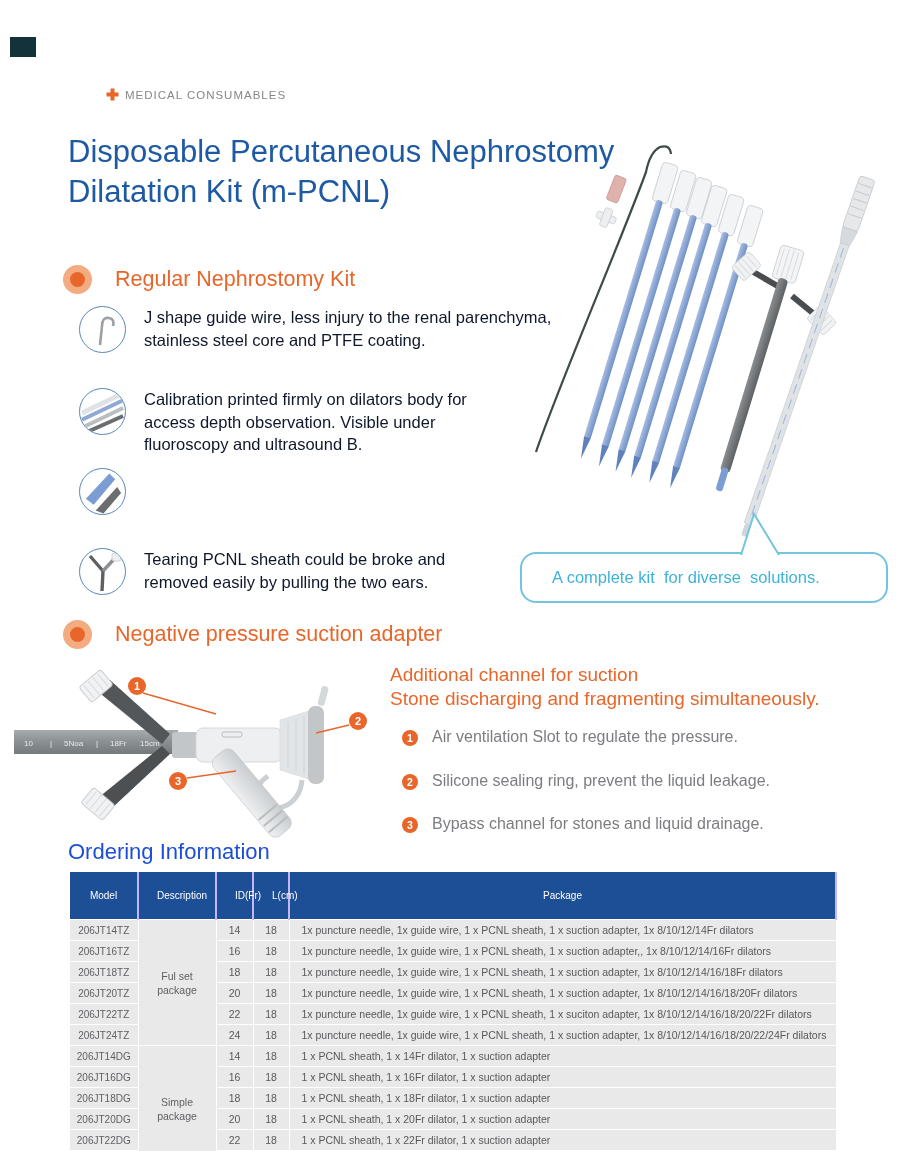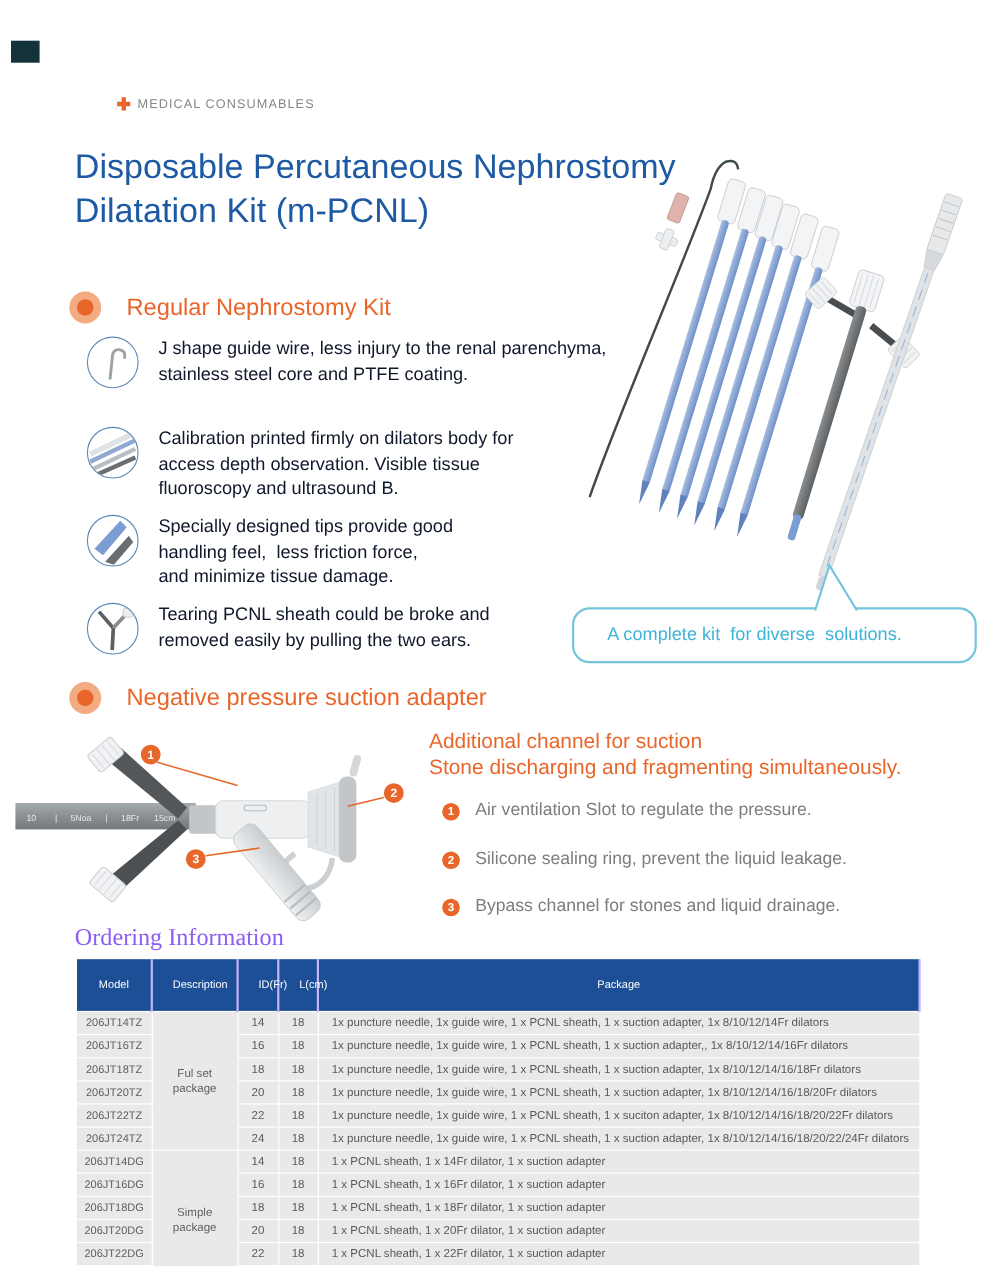--- a/index.html
+++ b/index.html
@@ -30,21 +30,21 @@
   .callout-text{padding-left:30px;font-size:16.5px;color:#3eb3d8;white-space:pre-wrap;}
   .callout-tail{position:absolute;left:727px;top:510px;z-index:2;}
 
   .sub-head{position:absolute;left:390px;top:663px;font-size:19px;line-height:24px;color:#e8662a;}
 
   .num-item{position:absolute;left:402px;display:flex;align-items:flex-start;}
   .num-badge{width:16px;height:16px;border-radius:50%;background:#e8662a;color:#fff;font-size:10.5px;
              font-weight:bold;text-align:center;line-height:16px;flex:0 0 auto;margin-top:2px;}
   .num-text{margin-left:14px;font-size:16px;color:#7b7d80;}
 
-  .ordering-heading{position:absolute;left:68px;top:839px;font-size:22px;color:#8b5cf6;font-family:Liberation Serif, serif;}
+  .ordering-heading{position:absolute;left:68px;top:839px;font-size:22px;color:#1d4ed8;}
 
   table.ordering{position:absolute;left:70px;top:872px;width:766px;border-collapse:collapse;table-layout:fixed;}
   table.ordering th{background:#1d4f96;color:#fff;font-size:10px;font-weight:normal;height:23px;
                     border-right:2px solid #c4b5fd;border-bottom:1px solid #fff;padding:18px;}
   table.ordering td{background:#e9e9ea;color:#58595b;font-size:10.5px;height:18px;padding:4px;
                     border-right:1px solid #fff;border-bottom:1px solid #fff;}
   table.ordering td.c{text-align:center;}
   table.ordering td.model{text-align:center;font-size:10px;color:#5e5f62;}
   table.ordering td.desc{text-align:center;white-space:pre-line;line-height:14px;color:#5e5f62;}
   table.ordering td.pkg{text-align:left;padding-left:12px;}
@@ -179,34 +179,31 @@
   <div class="feature" style="left:79px;top:388px;">
     <span class="feat-icon">
       <svg width="46" height="46" viewBox="0 0 46 46">
         <path d="M2 24 L44 4" stroke="#dfe3e6" stroke-width="5"></path>
         <path d="M2 31 L44 11" stroke="#8fa9d4" stroke-width="4"></path>
         <path d="M2 39 L44 19" stroke="#b9bec2" stroke-width="4"></path>
         <path d="M6 44 L44 27" stroke="#6a6e71" stroke-width="4"></path>
       </svg>
     </span>
     <span class="feat-text">Calibration printed firmly on dilators body for
-access depth observation. Visible tissue
+access depth observation. Visible under
 fluoroscopy and ultrasound B.</span>
   </div>
 
   <div class="feature" style="left:79px;top:468px;">
     <span class="feat-icon">
       <svg width="46" height="46" viewBox="0 0 46 46">
         <path d="M6 30 L30 4 L36 10 L14 36 Z" fill="#7c9cd4"></path>
         <path d="M16 42 L38 18 L42 24 L24 45 Z" fill="#6a6e71"></path>
       </svg>
     </span>
-    <span class="feat-text">Specially designed tips provide good
-handling feel,  less friction force,
-and minimize tissue damage.</span>
   </div>
 
   <div class="feature" style="left:79px;top:548px;">
     <span class="feat-icon">
       <svg width="42" height="42" viewBox="0 0 42 42">
         <path d="M20 40 L21 20 L8 5" fill="none" stroke="#5c6063" stroke-width="3.4"></path>
         <path d="M21 20 L34 6" fill="none" stroke="#8b8f92" stroke-width="3.4"></path>
         <rect x="30" y="2" width="9" height="8" rx="2" fill="#eceef0" stroke="#c8ccd0" stroke-width="0.8"></rect>
       </svg>
     </span>

